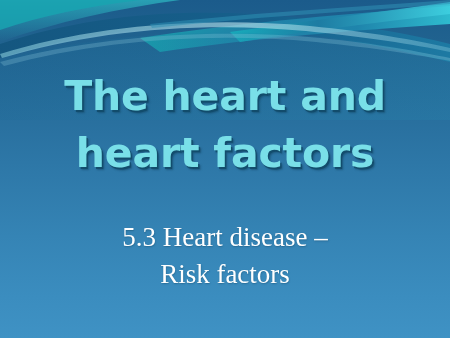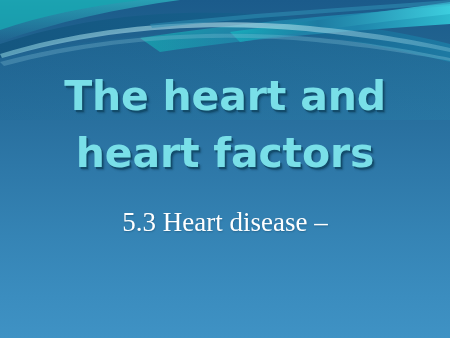--- a/index.html
+++ b/index.html
@@ -51,21 +51,21 @@
     color: #79dfe8;
     text-shadow:
        1.5px 1.5px 0px rgba(16, 74, 104, 0.85),
        2.5px 2.5px 2px rgba(13, 58, 84, 0.45);
     white-space: nowrap;
   }
 
   
   .subtitle-block {
     position: absolute;
-    top: 204px;
+    top: 219px;
     left: 0;
     width: 450px;
     text-align: center;
   }
   .subtitle-line {
     font-family: "Liberation Serif", "DejaVu Serif", serif;
     font-size: 27px;
     line-height: 37px;
     color: #ffffff;
     text-shadow: 0.5px 1px 1.5px rgba(18, 66, 96, 0.40);
@@ -130,15 +130,16 @@
     <path d="M150,24 C240,14 340,8 450,0 L450,4 C342,12 244,18 152,28 Z" fill="#2f8fb4" opacity="0.55"></path>
   </svg>
 
   <div class="title-block">
     <div class="title-line">The heart and</div>
     <div class="title-line">heart factors</div>
   </div>
 
   <div class="subtitle-block">
     <div class="subtitle-line">5.3 Heart disease –</div>
+    <div class="subtitle-line">Risk factors</div>
   </div>
 
 </div>
 
 </body></html>

